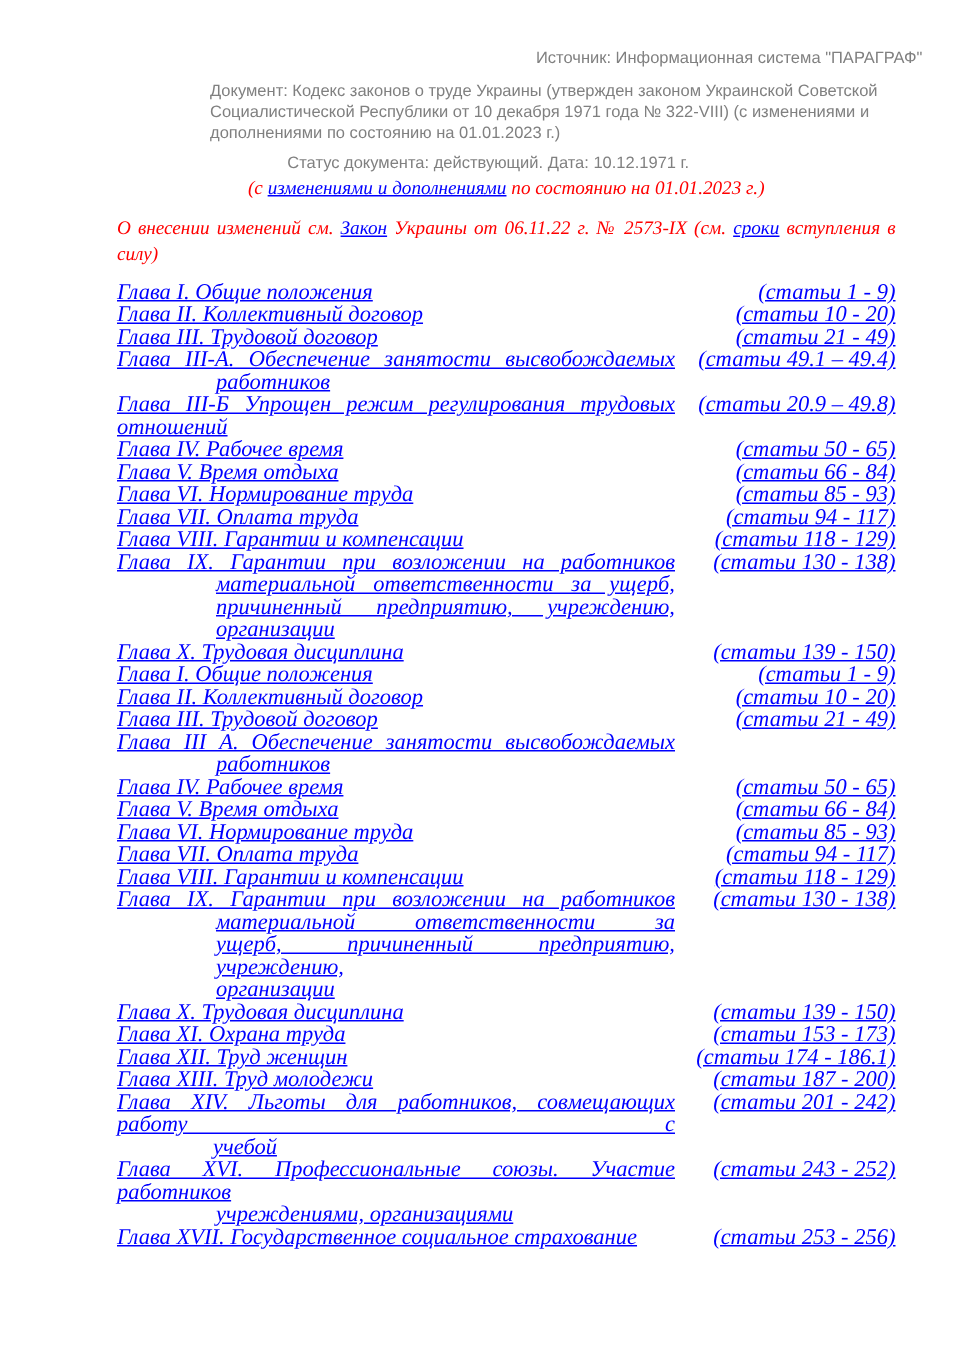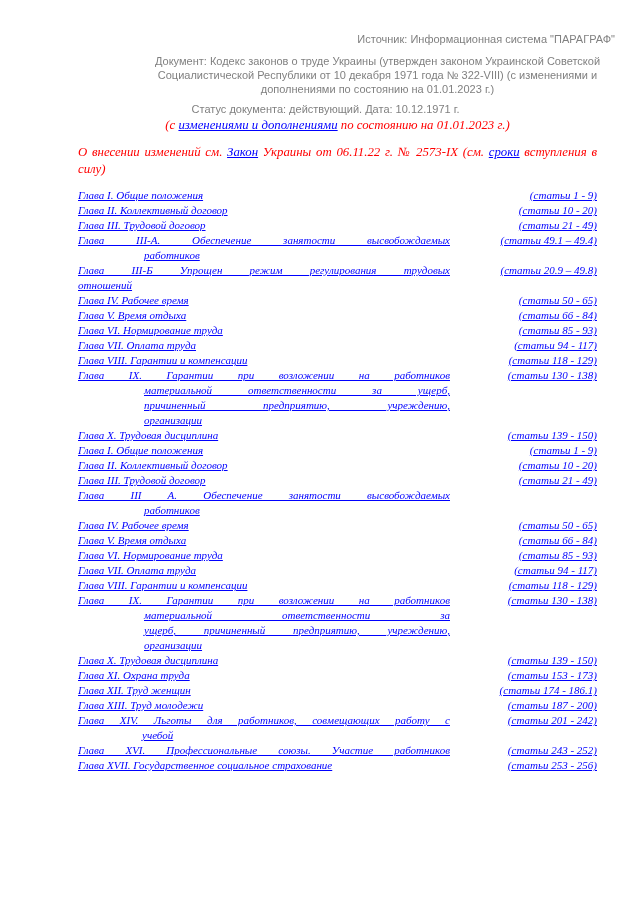--- a/index.html
+++ b/index.html
@@ -1,33 +1,33 @@
 <!DOCTYPE html>
 <html><head>
 <meta charset="utf-8">
 <style>
   html,body{margin:0;padding:0;background:#ffffff;}
   body{width:640px;height:905px;overflow:hidden;font-family:"Liberation Serif",serif;color:#000;}
   .page{padding:32px 43px 0 78px;}
   
   .hdr{font-family:"Liberation Sans",sans-serif;color:#808080;font-size:11px;line-height:14px;}
   .hdr-src{text-align:right;margin-right:-18px;}
-  .hdr-doc{text-align:center;margin:8px -18px 0 62px;}
+  .hdr-doc{margin:8px -18px 0 62px;}
   .hdr-status{text-align:center;margin:6px 24px 0 0;}
   
   .title{margin-top:14px;text-align:center;font-weight:bold;font-size:14px;line-height:16.5px;}
   
   .red{color:#ff0000;font-style:italic;}
   .amend{text-align:center;font-size:12.8px;line-height:16px;margin-top:1px;}
   .notice{margin-top:11px;font-size:12.8px;line-height:16.5px;}
   .stretch{text-align:justify;text-align-last:justify;}
   
   .lnk{color:#0000ff;text-decoration:underline;cursor:pointer;}
   
-  #toc{margin-top:11px;font-size:11px;line-height:15px;font-style:italic;}
+  #toc{margin-top:11px;font-size:15px;line-height:15px;font-style:italic;}
   .toc-row{display:flex;align-items:flex-start;}
   .toc-left{width:372px;flex:0 0 372px;box-sizing:border-box;}
   .toc-right{flex:1;text-align:right;white-space:nowrap;}
   .toc-line{min-height:15px;}
 </style>
 </head>
 <body>
 
 <div class="page">
 
@@ -212,20 +212,21 @@
       <div class="toc-row">
         <div class="toc-left">
           <div class="toc-line stretch"><span class="lnk">Глава XIV. Льготы для работников, совмещающих работу с</span></div>
           <div class="toc-line" style="padding-left: 64px;"><span class="lnk">учебой</span></div>
         </div>
         <div class="toc-right"><span class="lnk">(статьи 201 - 242)</span></div>
       </div>
       <div class="toc-row">
         <div class="toc-left">
           <div class="toc-line stretch"><span class="lnk">Глава XVI. Профессиональные союзы. Участие работников</span></div>
+          <div class="toc-line" style="padding-left: 66px;"><span class="lnk">учреждениями, организациями</span></div>
         </div>
         <div class="toc-right"><span class="lnk">(статьи 243 - 252)</span></div>
       </div>
       <div class="toc-row">
         <div class="toc-left">
           <div class="toc-line"><span class="lnk">Глава XVII. Государственное социальное страхование</span></div>
         </div>
         <div class="toc-right"><span class="lnk">(статьи 253 - 256)</span></div>
       </div>
     </div>

